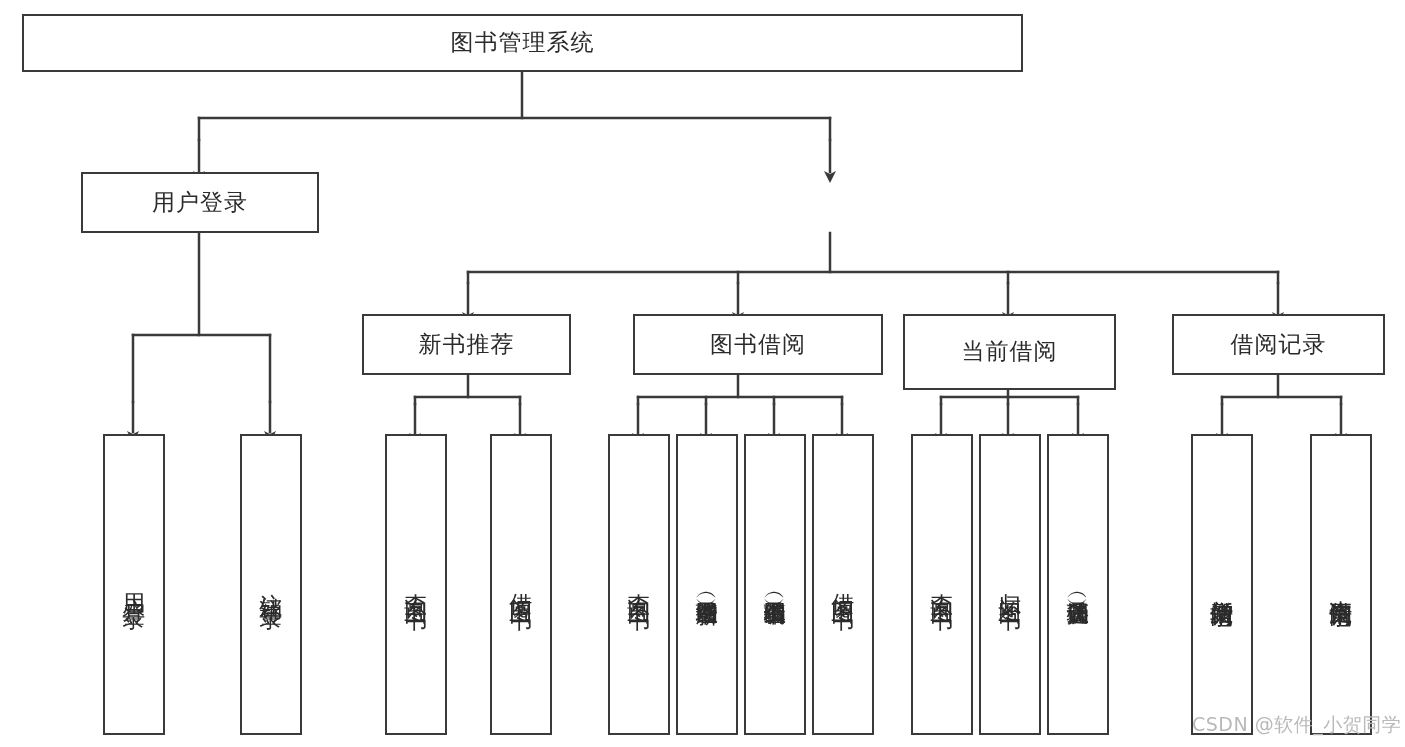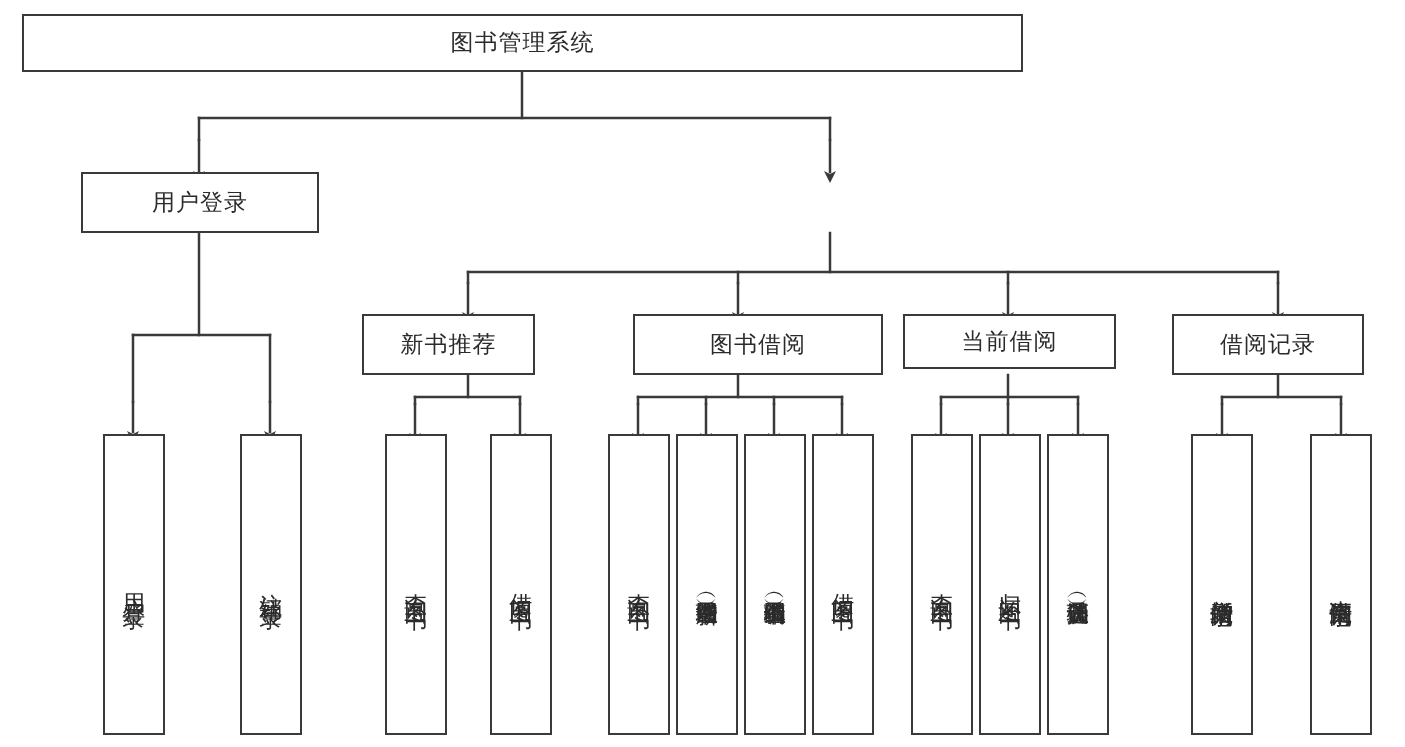--- a/index.html
+++ b/index.html
@@ -139,37 +139,38 @@
       <path d="M1222,404 L1222,434" marker-end="url(#arrow)"></path>
       <path d="M1341,397 L1341,404"></path>
       <path d="M1341,404 L1341,434" marker-end="url(#arrow)"></path>
     </g>
   </svg>
 
   <div class="node horiz" style="left:22px; top:14px; width:1001px; height:58px;">图书管理系统</div>
 
   <div class="node horiz" style="left:81px; top:172px; width:238px; height:61px;">用户登录</div>
 
-  <div class="node horiz" style="left:362px; top:314px; width:173px; height:61px;">新书推荐</div>
+  <div class="node horiz" style="left:362px; top:314px; width:209px; height:61px;">新书推荐</div>
   <div class="node horiz" style="left:633px; top:314px; width:250px; height:61px;">图书借阅</div>
-  <div class="node horiz" style="left:903px; top:314px; width:213px; height:55px;">当前借阅</div>
-  <div class="node horiz" style="left:1172px; top:314px; width:192px; height:61px;">借阅记录</div>
+  <div class="node horiz" style="left:903px; top:314px; width:213px; height:76px;">当前借阅</div>
+  <div class="node horiz" style="left:1172px; top:314px; width:213px; height:61px;">借阅记录</div>
 
   <div class="node vert" style="left:103px; top:434px; width:62px; height:301px;">用户登录</div>
   <div class="node vert" style="left:240px; top:434px; width:62px; height:301px;">注销登录</div>
 
   <div class="node vert" style="left:385px; top:434px; width:62px; height:301px;">查询图书</div>
   <div class="node vert" style="left:490px; top:434px; width:62px; height:301px;">借阅图书</div>
 
   <div class="node vert" style="left:608px; top:434px; width:62px; height:301px;">查询图书</div>
   <div class="node vert dense" style="left:676px; top:434px; width:62px; height:301px;">新增图书（管理员）</div>
   <div class="node vert dense" style="left:744px; top:434px; width:62px; height:301px;">编辑图书（管理员）</div>
   <div class="node vert" style="left:812px; top:434px; width:62px; height:301px;">借阅图书</div>
 
   <div class="node vert" style="left:911px; top:434px; width:62px; height:301px;">查询图书</div>
   <div class="node vert" style="left:979px; top:434px; width:62px; height:301px;">归还图书</div>
   <div class="node vert dense" style="left:1047px; top:434px; width:62px; height:301px;">确认归还（管理员）</div>
 
   <div class="node vert tight" style="left:1191px; top:434px; width:62px; height:301px;">新增借阅记录</div>
   <div class="node vert tight" style="left:1310px; top:434px; width:62px; height:301px;">查询借阅记录</div>
 
+  <div class="watermark" style="left:1192px; top:712px;">CSDN @软件_小贺同学</div>
 
 </div>
 
 </body></html>

